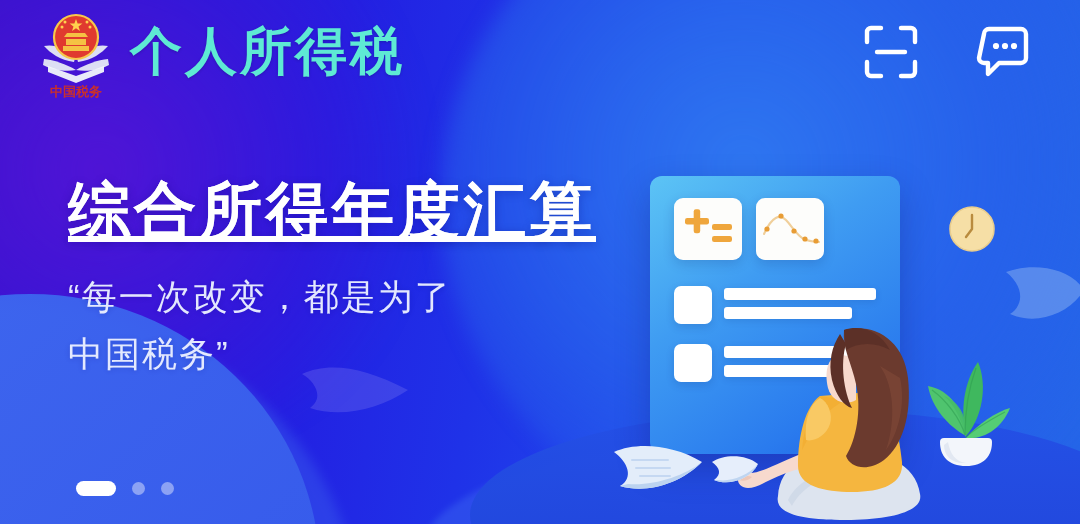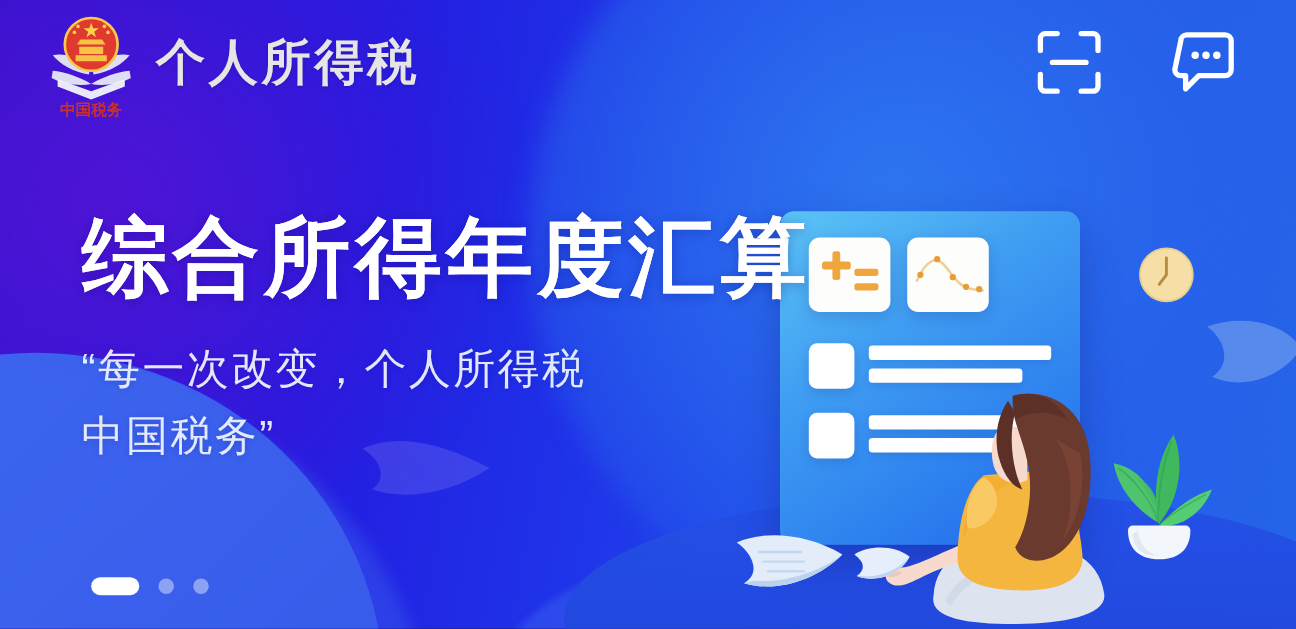--- a/index.html
+++ b/index.html
@@ -112,22 +112,22 @@
     box-sizing: border-box;
     z-index: 30;
   }
   .emblem {
     width: 84px;
     height: 96px;
     position: relative;
     flex: 0 0 auto;
   }
   .app-title {
-    color: #e5e5e5;
-    font-size: 41px;
+    color: #5eead4;
+    font-size: 52px;
     font-weight: 700;
     letter-spacing: 3px;
     margin-left: 12px;
     text-shadow: 0 1px 3px rgba(0,0,0,0.18);
     white-space: nowrap;
   }
   .header-spacer { flex: 1 1 auto; }
   .hdr-icon {
     width: 62px;
     height: 62px;
@@ -137,30 +137,31 @@
   }
 
   
   .hero {
     position: absolute;
     left: 68px;
     top: 178px;
     z-index: 25;
   }
   .hero-title {
-    font-size: 72px;
+    font-size: 62px;
     font-weight: 700;
     letter-spacing: 4px;
     color: #ffffff;
     background: linear-gradient(180deg, #ffffff 0%, #ffffff 55%, #e2ecff 100%);
     -webkit-background-clip: text;
     background-clip: text;
     white-space: nowrap;
     text-shadow: 0 2px 10px rgba(10,10,120,0.30);
     line-height: 1.05;
+    text-decoration: underline;
   }
   .hero-sub {
     margin-top: 26px;
     font-size: 35px;
     font-weight: 400;
     color: #e9eeff;
     letter-spacing: 2px;
     line-height: 1.62;
     opacity: 0.97;
     text-shadow: 0 1px 6px rgba(10,10,120,0.22);
@@ -333,21 +334,21 @@
         <circle cx="22" cy="25" r="3.1" fill="#ffffff" stroke="none"></circle>
         <circle cx="31" cy="25" r="3.1" fill="#ffffff" stroke="none"></circle>
         <circle cx="40" cy="25" r="3.1" fill="#ffffff" stroke="none"></circle>
       </svg>
     </div>
   </div>
 
   <div class="hero">
     <div class="hero-title">综合所得年度汇算</div>
     <div class="hero-sub">
-      <div>“每一次改变，个人所得税</div>
+      <div>“每一次改变，都是为了</div>
       <div>中国税务”</div>
     </div>
   </div>
 
   <div class="dots">
     <div class="dot active"></div>
     <div class="dot"></div>
     <div class="dot"></div>
   </div>
 

